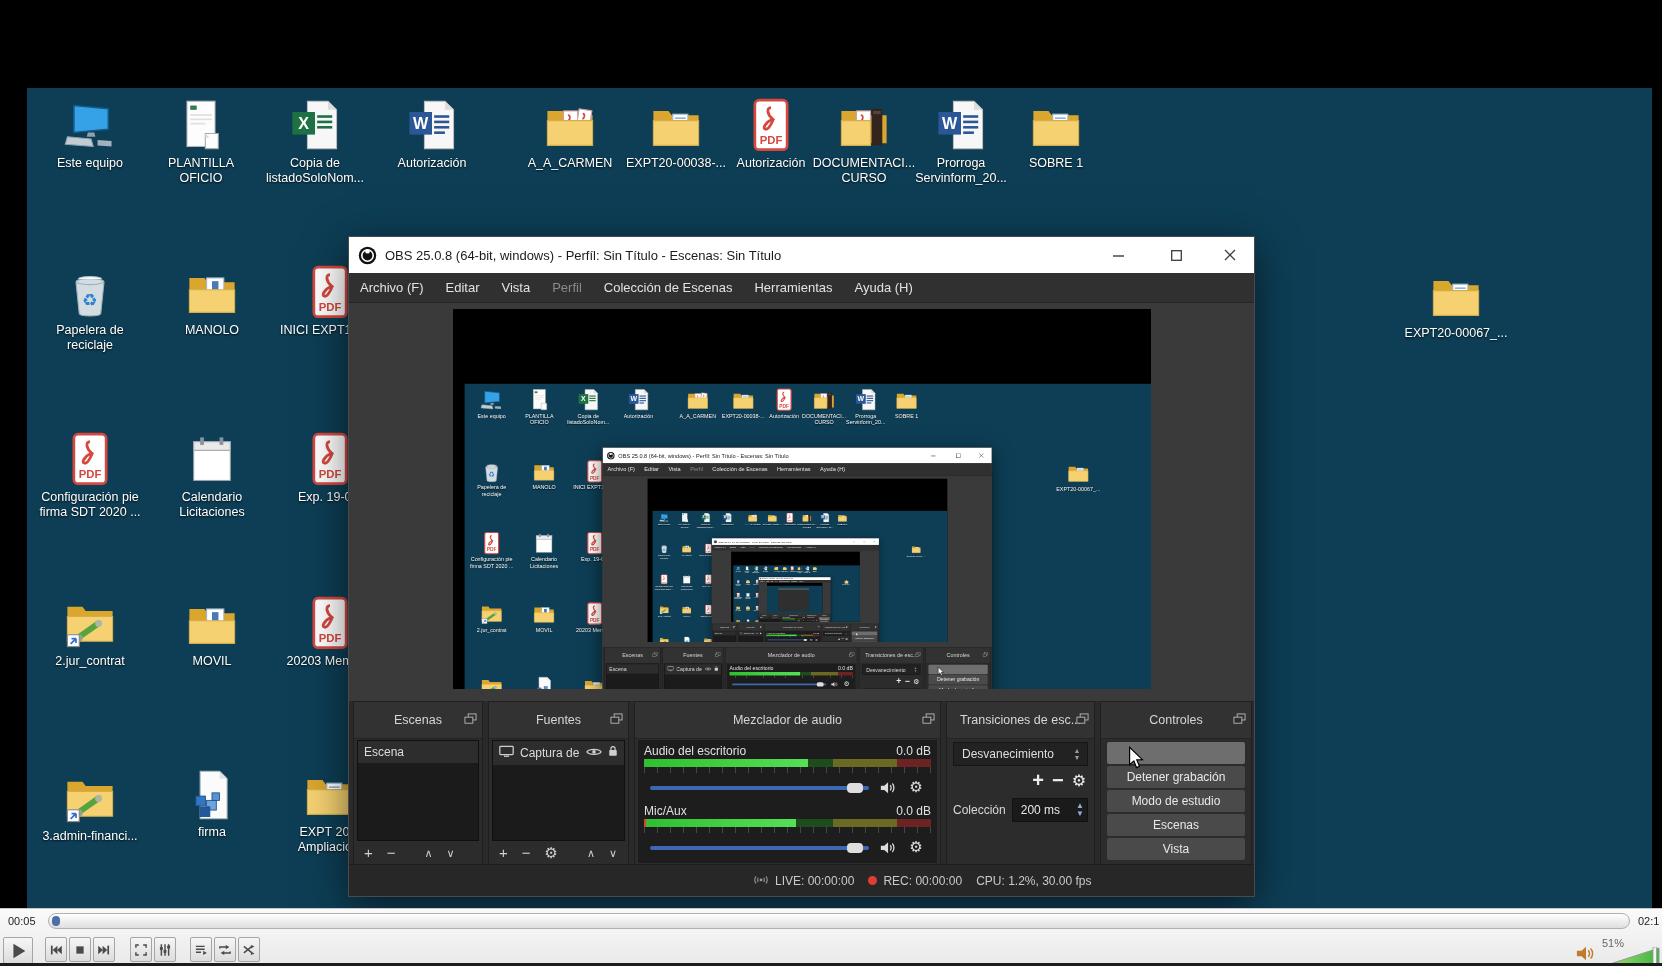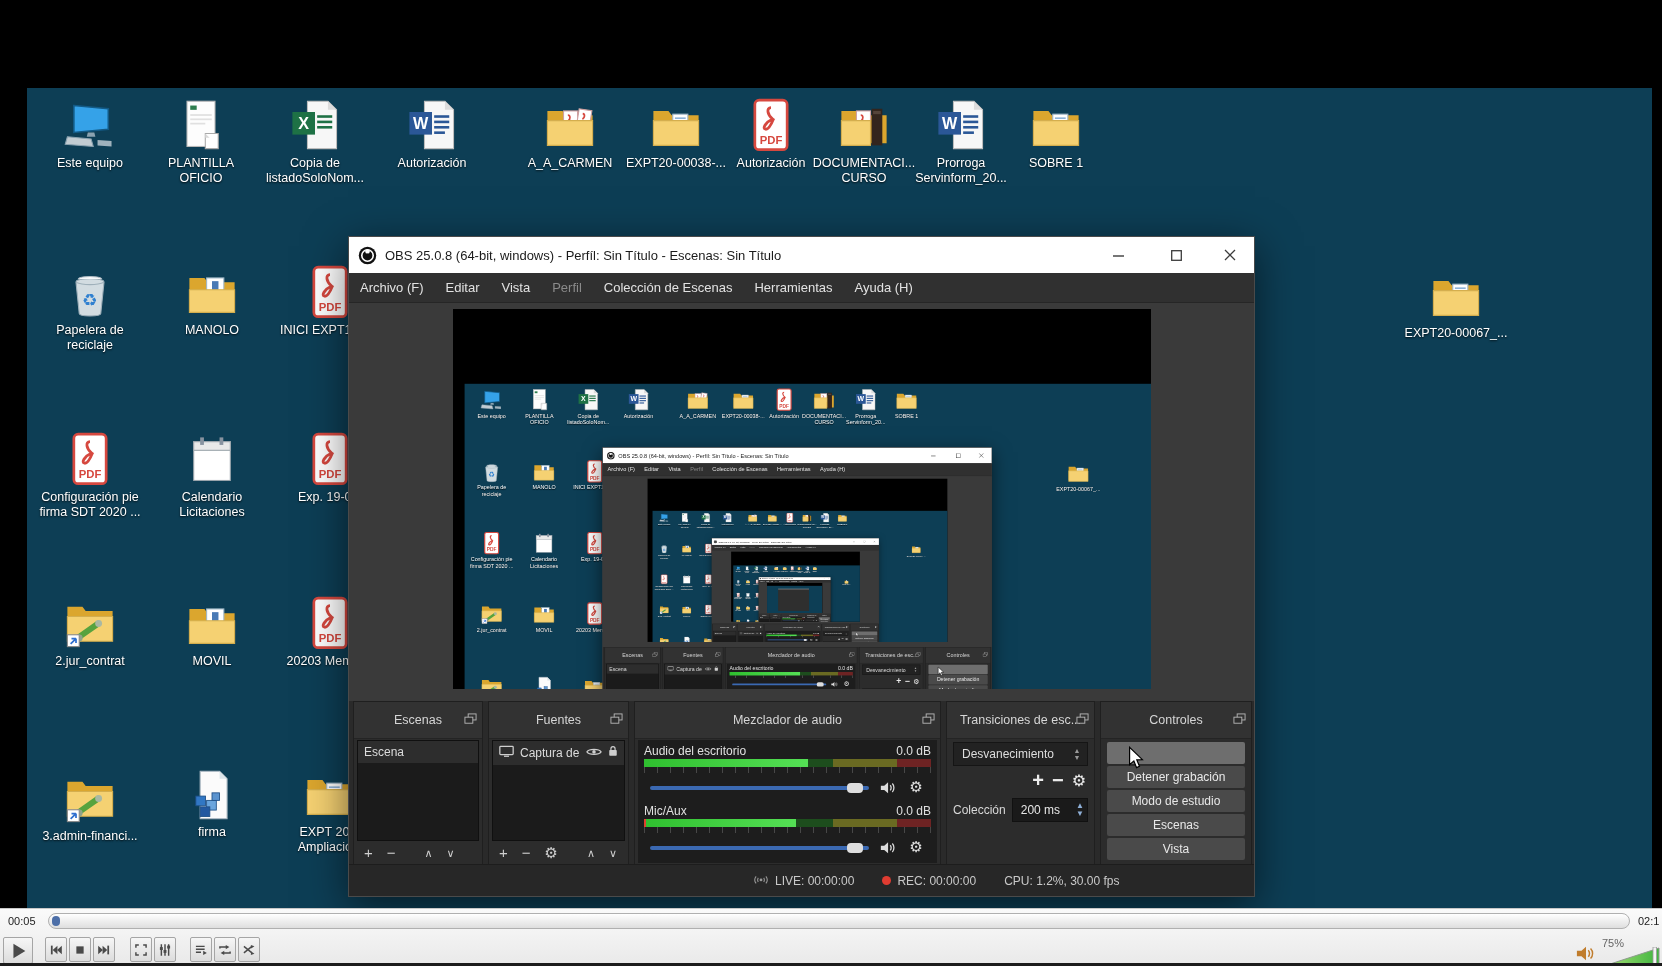--- a/index.html
+++ b/index.html
@@ -69,21 +69,21 @@
   .tr-durlabel{font-size:12px;color:#d8d8d8;margin-right:6px;}
   .tr-spinbox{position:relative;flex:1;height:24px;background:#1a1a1a;border:1px solid #111;color:#e6e6e6;font-size:12px;display:flex;align-items:center;padding-left:8px;box-sizing:border-box;}
   .tr-spinbox .arrows{position:absolute;right:3px;top:1px;bottom:1px;display:flex;flex-direction:column;justify-content:center;color:#8fb0d8;font-size:8px;line-height:8px;}
 
   
   .ctl-btn{position:relative;margin:0 6px 2px 6px;height:22px;background:#4a4a4a;border-radius:2px;color:#e8e8e8;font-size:12px;display:flex;align-items:center;justify-content:center;}
   .ctl-btn:first-child{margin-top:4px;}
   .ctl-btn.hover{background:#6e6e6e;}
 
   
-  .obs-status{position:absolute;left:0;right:0;bottom:0;height:32px;background:#272727;border-top:1px solid #1d1d1d;display:flex;align-items:center;gap:28px;padding-left:404px;font-size:12px;color:#c9c9c9;box-sizing:border-box;}
+  .obs-status{position:absolute;left:0;right:0;bottom:0;height:32px;background:#272727;border-top:1px solid #1d1d1d;display:flex;align-items:center;gap:14px;padding-left:404px;font-size:12px;color:#c9c9c9;box-sizing:border-box;}
   .st-item{display:flex;align-items:center;gap:6px;white-space:nowrap;}
   .rec-dot{width:9px;height:9px;border-radius:50%;background:#e03c31;display:inline-block;}
 
   
   .cursor{position:absolute;left:1100px;top:658px;width:18px;height:24px;z-index:50;}
 
   
   .player{position:absolute;left:0;top:908px;width:1662px;height:58px;background:linear-gradient(#fafafa,#e9e9e9);border-top:1px solid #c8c8c8;box-sizing:border-box;}
   .player::after{content:"";position:absolute;left:0;right:0;bottom:0;height:3px;background:#1c1c1c;}
   .pl-time{position:absolute;left:8px;top:6px;font-size:11px;color:#222;}
@@ -2138,21 +2138,21 @@
           <path d="M4 6l11 9M4 15L15 6"></path>
           <polygon points="14,13 18.5,16 13.5,17.8" fill="#4a4a4a" stroke="none"></polygon>
           <polygon points="13.5,4.2 18.5,6 14,9" fill="#4a4a4a" stroke="none"></polygon>
         </svg>
       </div>
 
     <span class="vol-spk"><svg viewBox="0 0 22 18" width="20" height="17">
           <polygon points="1,6 6,6 11,1.5 11,16.5 6,12 1,12" fill="#c07c2c"></polygon>
           <path d="M13.5 5.5c1.8 1.8 1.8 5.2 0 7M16 3.5c3 3 3 8 0 11" stroke="#c07c2c" stroke-width="1.6" fill="none"></path>
         </svg></span>
-    <span class="vol-label">75%</span>
+    <span class="vol-label">51%</span>
     <span class="vol-wedge">
       <svg width="62" height="22" viewBox="0 0 62 22">
         <defs>
             <linearGradient id="vg" x1="0" y1="0" x2="1" y2="0">
               <stop offset="0" stop-color="#b6e57e"></stop>
               <stop offset="1" stop-color="#3fb53f"></stop>
             </linearGradient>
           </defs>
         <polygon points="0,21 61,21 61,1" fill="url(#vg)" stroke="#8b9b8b" stroke-width="1"></polygon>
         <rect x="55" y="0" width="3.6" height="22" fill="#f4f4f4" stroke="#999" stroke-width="0.8"></rect>

